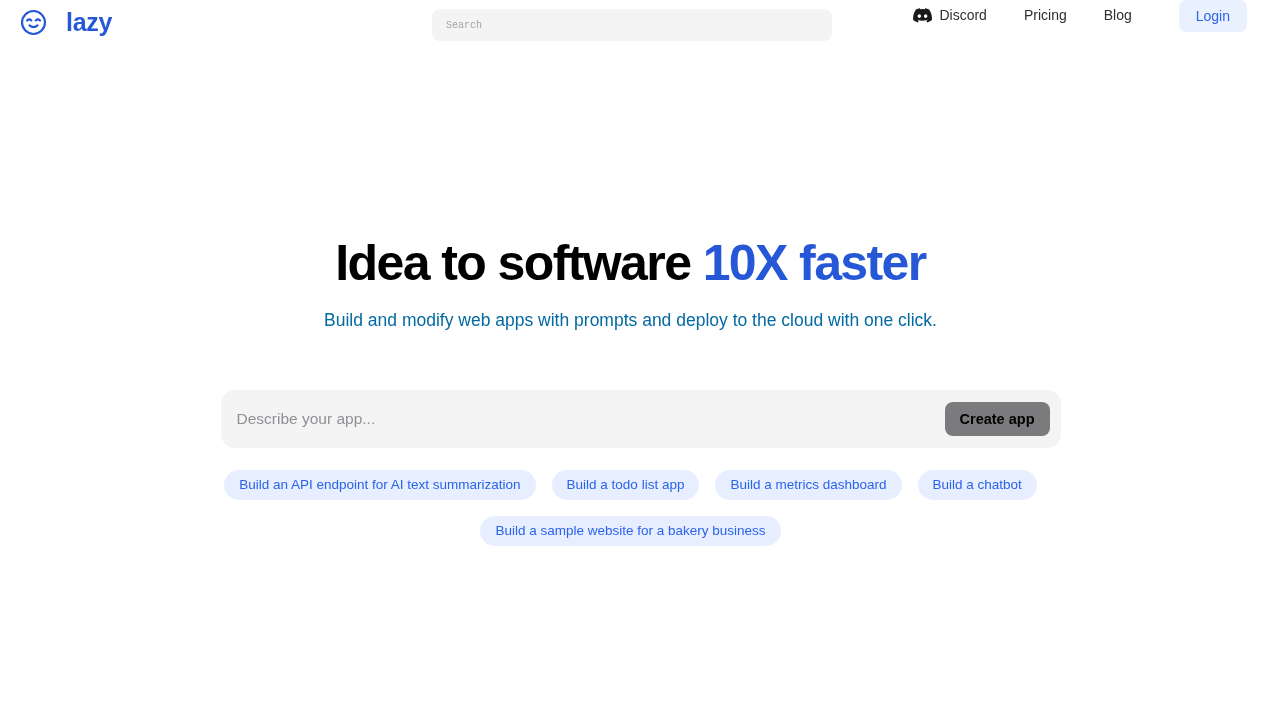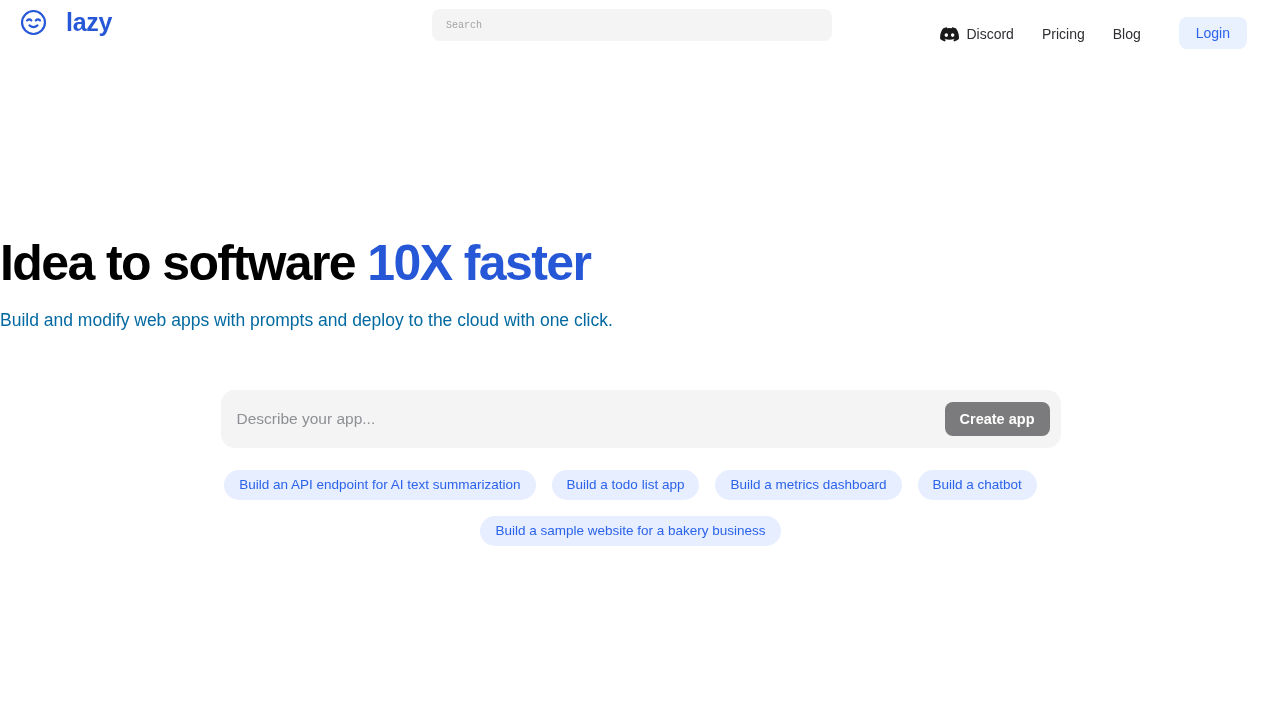--- a/index.html
+++ b/index.html
@@ -66,22 +66,22 @@
     color: #4d7c0f;
   }
   .search-input::placeholder { color: #a3a3a6; }
 
   .nav {
     position: absolute;
     right: 14px;
     top: 0;
     height: 49px;
     display: flex;
-    align-items: flex-end;
-    gap: 0;
+    align-items: flex-start;
+    gap: 9px;
   }
   .nav-link {
     display: flex;
     align-items: center;
     gap: 7px;
     padding: 7px 14px;
     font-size: 14px;
     color: #2f2f33;
     text-decoration: none;
     cursor: pointer;
@@ -99,20 +99,21 @@
     border-radius: 8px;
     font-family: "Liberation Sans", sans-serif;
     font-size: 14px;
     cursor: pointer;
     white-space: nowrap;
   }
 
   
   .hero {
     width: 1261px;
+    text-align: center;
     padding-top: 186px;
   }
   .headline {
     font-size: 50px;
     font-weight: 700;
     line-height: 1.12;
     letter-spacing: -1.6px;
     color: #000000;
   }
   .headline .accent { color: #2557d6; }
@@ -153,21 +154,21 @@
     font-size: 15.5px;
     color: #3a3a3a;
   }
   .prompt-input::placeholder { color: #8e9094; }
 
   .create-btn {
     flex: 0 0 auto;
     height: 34px;
     padding: 0 15px;
     background: #7b7b7d;
-    color: #ffffff;
+    color: #000000;
     border: none;
     border-radius: 8px;
     font-family: "Liberation Sans", sans-serif;
     font-size: 14.5px;
     font-weight: 700;
     cursor: pointer;
     white-space: nowrap;
   }
 
   

